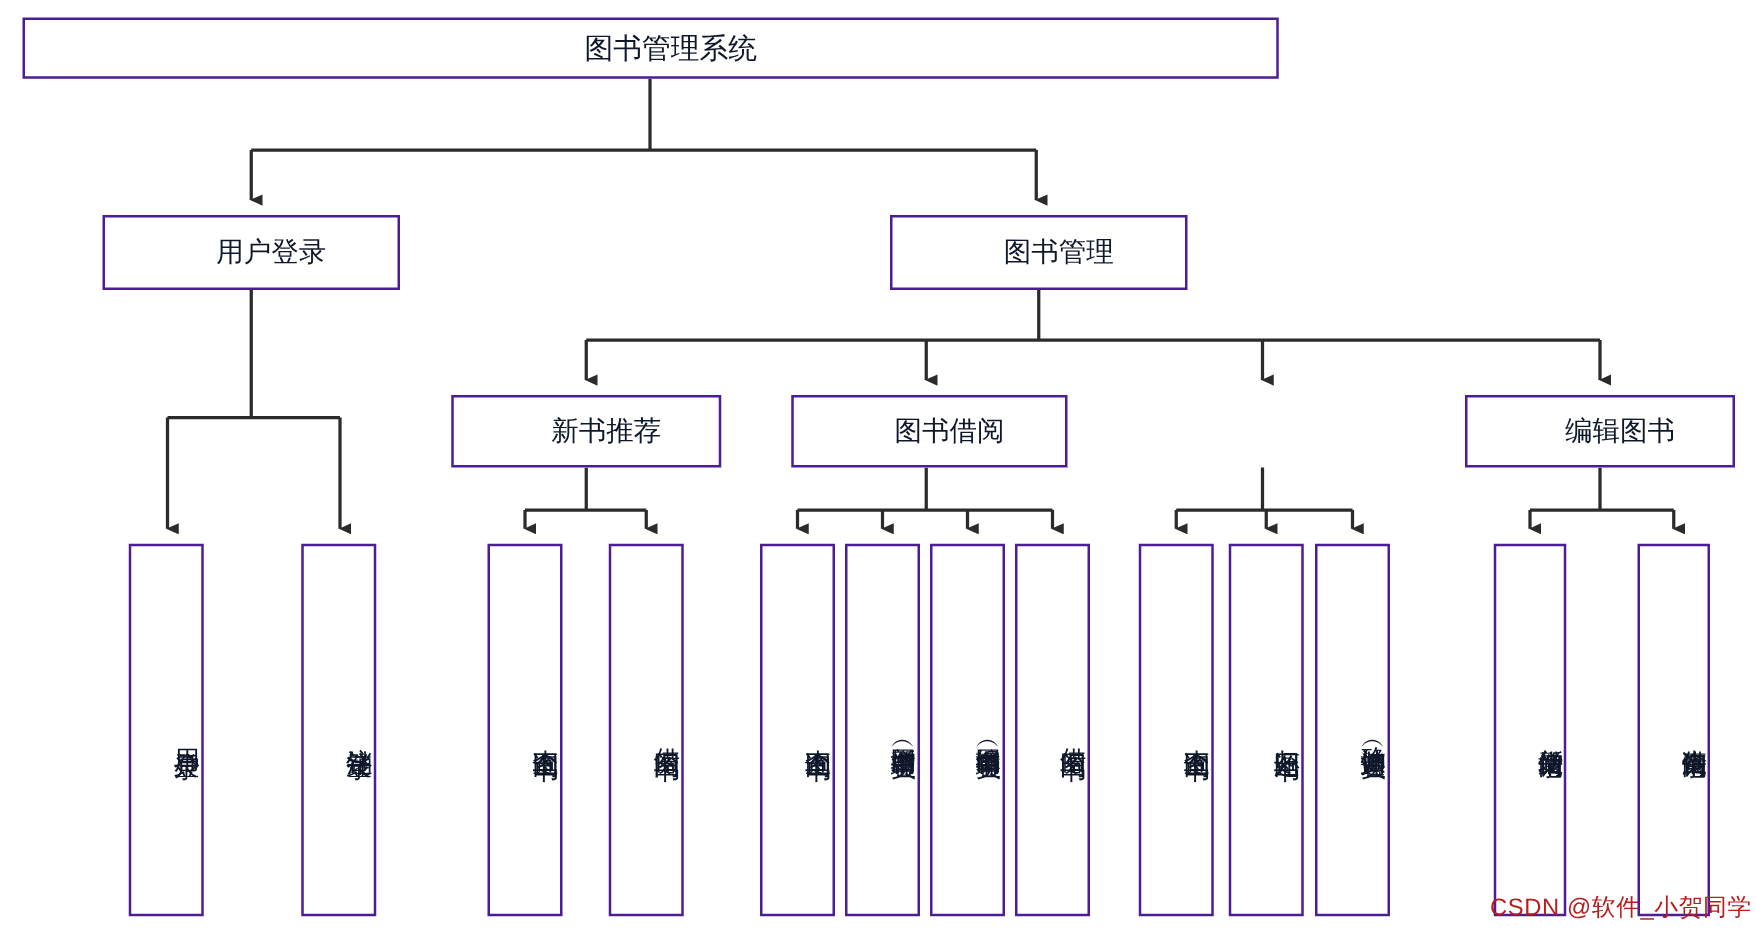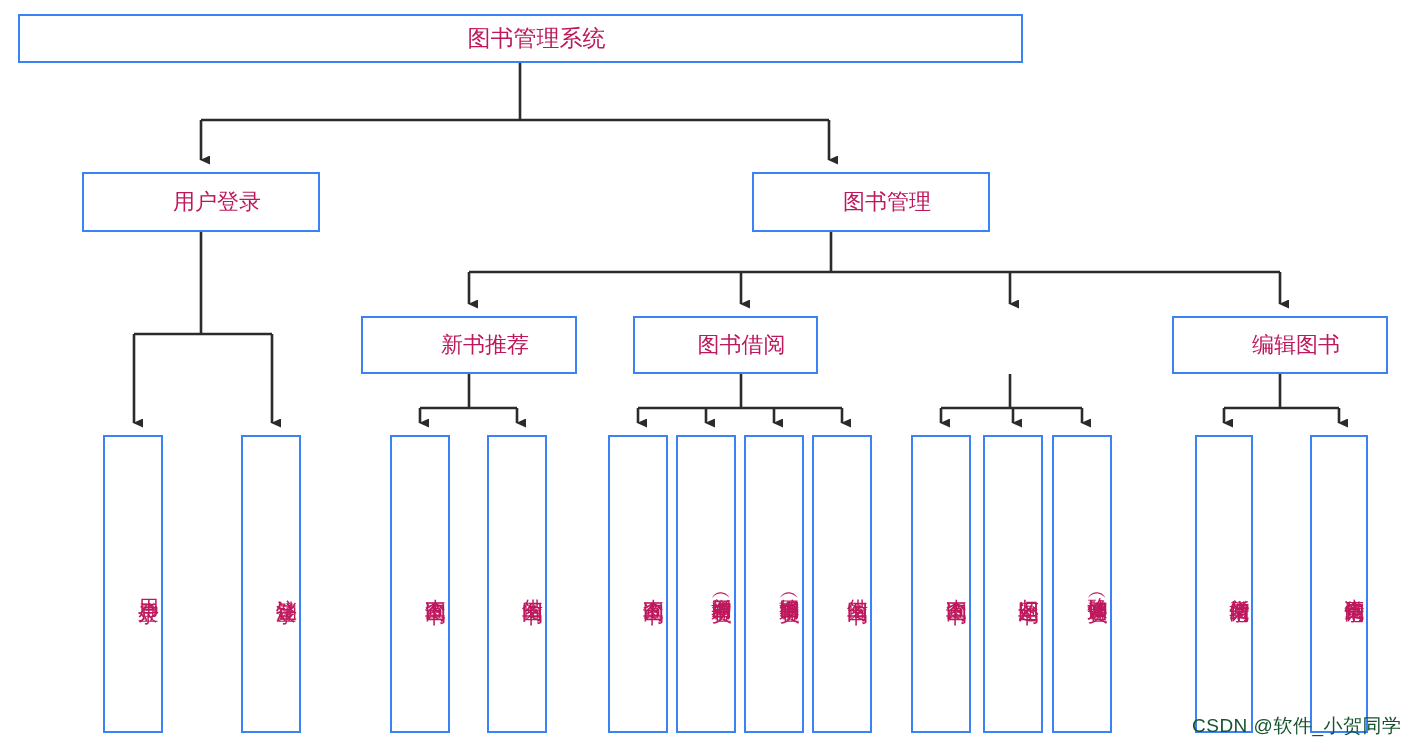--- a/index.html
+++ b/index.html
@@ -20,26 +20,26 @@
     position: absolute;
     left: 0;
     top: 0;
     width: 1405px;
     height: 747px;
     pointer-events: none;
   }
   .node {
     position: absolute;
     box-sizing: border-box;
-    border: 2px solid #3b82f6;
+    border: 2px solid #4c1d95;
     background: #ffffff;
     display: flex;
     align-items: center;
     justify-content: center;
-    color: #be185d;
+    color: #0f172a;
     padding-left: 32px;
   }
   .node-label {
     display: block;
     text-align: center;
     line-height: 1.18;
     white-space: nowrap;
   }
   
   .lvl0 { font-size: 23px; }
@@ -61,21 +61,21 @@
     line-height: 1;
     white-space: nowrap;
   }
   .leaf.tall .node-label {
     font-size: 20px;
     letter-spacing: 1px;
   }
   .watermark {
     position: absolute;
     font-size: 19px;
-    color: #14532d;
+    color: #b91c1c;
     white-space: nowrap;
     letter-spacing: 0.5px;
   }
 </style>
 </head>
 <body>
 
 <div id="canvas">
 
   <svg id="connectors" viewBox="0 0 1405 747" xmlns="http://www.w3.org/2000/svg">
@@ -128,28 +128,28 @@
     </g>
   </svg>
 
   <div class="node lvl0" style="left:18px; top:14px; width:1005px; height:49px;">
     <span class="node-label">图书管理系统</span>
   </div>
 
   <div class="node lvl1" style="left:82px; top:172px; width:238px; height:60px;">
     <span class="node-label">用户登录</span>
   </div>
-  <div class="node lvl1" style="left:712px; top:172px; width:238px; height:60px;margin-left:40px;">
+  <div class="node lvl1" style="left:712px; top:172px; width:238px; height:60px;">
     <span class="node-label">图书管理</span>
   </div>
 
   <div class="node lvl2" style="left:361px; top:316px; width:216px; height:58px;">
     <span class="node-label">新书推荐</span>
   </div>
-  <div class="node lvl2" style="left:633px; top:316px; width:185px; height:58px;">
+  <div class="node lvl2" style="left:633px; top:316px; width:221px; height:58px;">
     <span class="node-label">图书借阅</span>
   </div>
   <div class="node lvl2" style="left:1172px; top:316px; width:216px; height:58px;">
     <span class="node-label">编辑图书</span>
   </div>
 
   <div class="node leaf" style="left:103px; top:435px; width:60px; height:298px;">
     <span class="node-label">用户登录</span>
   </div>
   <div class="node leaf" style="left:241px; top:435px; width:60px; height:298px;">

